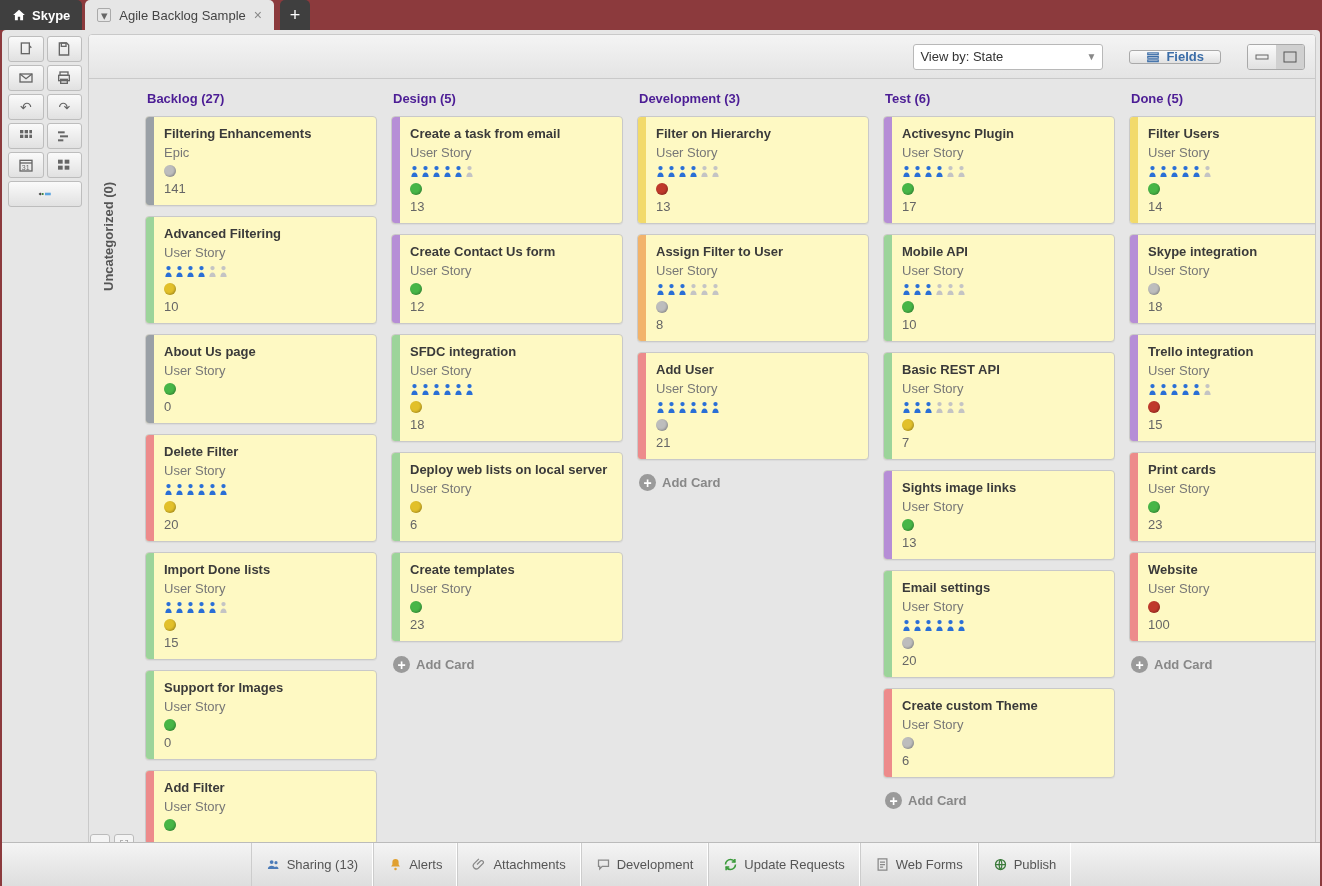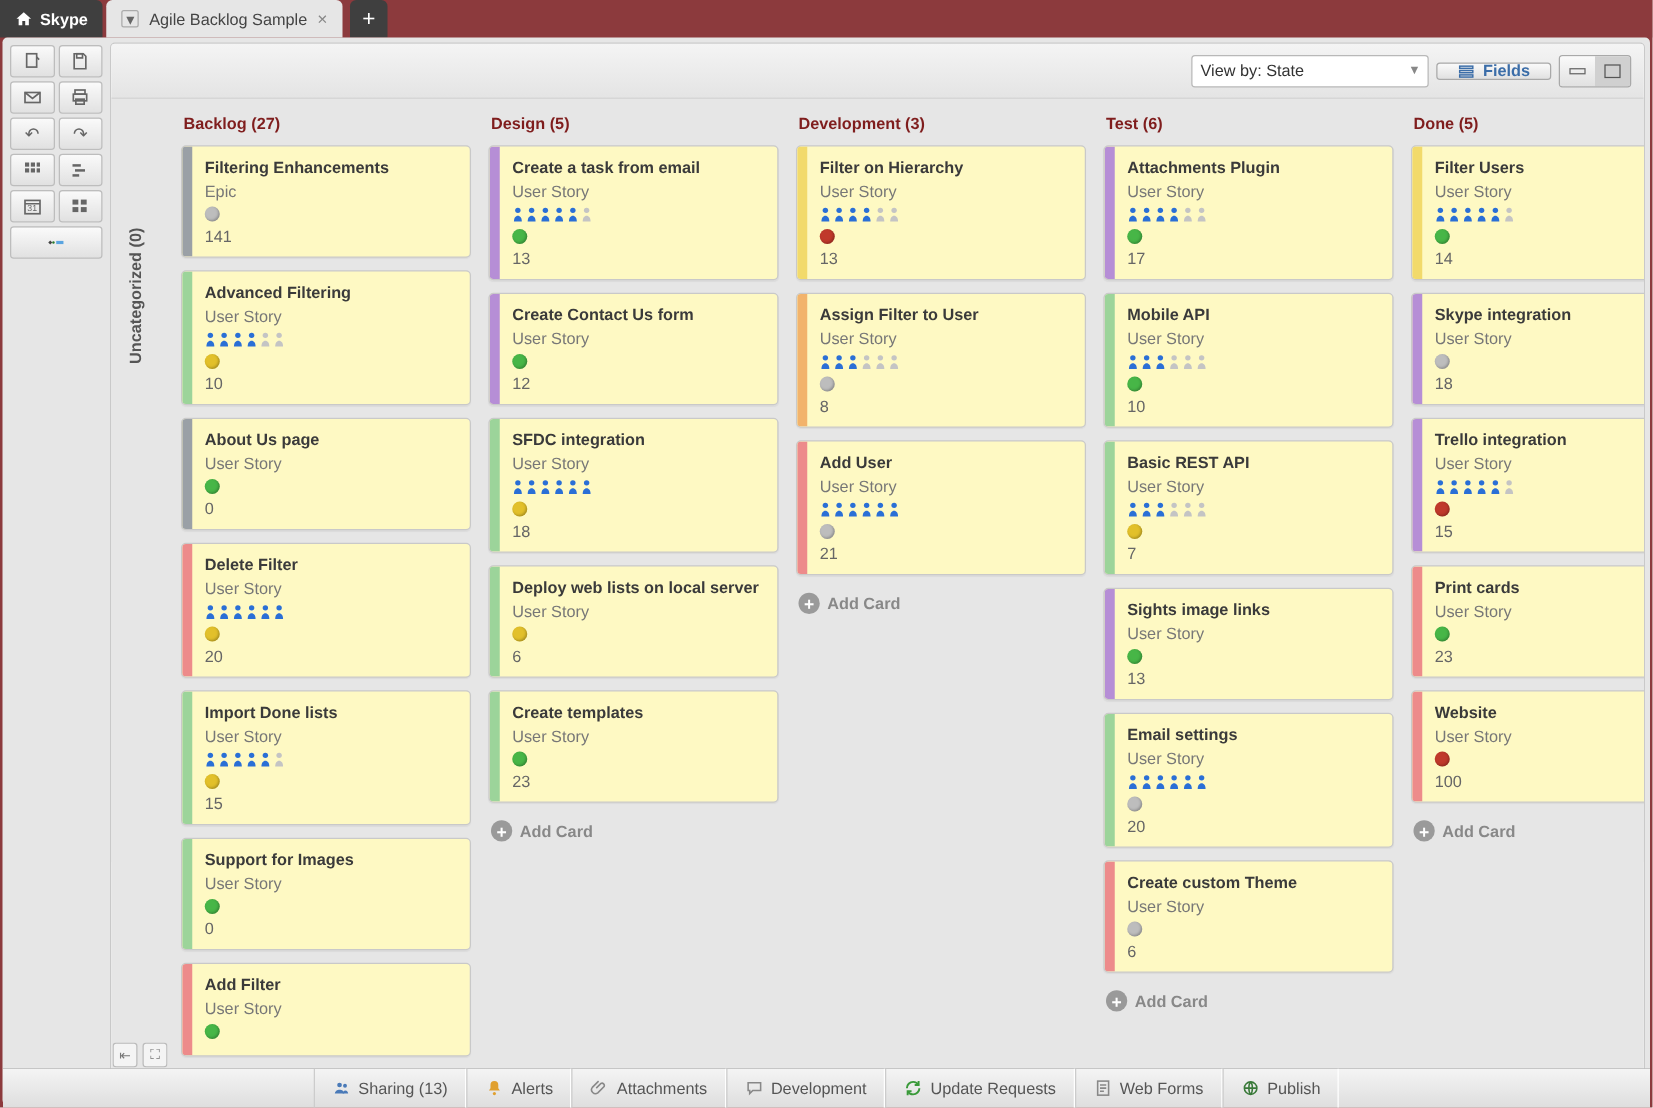--- a/index.html
+++ b/index.html
@@ -8,47 +8,47 @@
 .home-tab { display: flex; align-items: center; gap: 6px; padding: 0 12px; color: #fff; font-weight: bold; background: #3f3f3f; border-top-right-radius: 5px; border-top-left-radius: 0; cursor: pointer; }
 .doc-tab { display: flex; align-items: center; gap: 8px; padding: 0 12px; color: #444; background: #e6e6e6; border-radius: 5px 5px 0 0; margin-left: 3px; cursor: pointer; }
 .doc-tab .close-x { color: #888; font-size: 14px; cursor: pointer; }
 .new-tab { width: 30px; display: flex; align-items: center; justify-content: center; color: #fff; background: #3f3f3f; border-radius: 5px 5px 0 0; margin-left: 6px; cursor: pointer; font-size: 18px; }
 .app-frame { position: absolute; top: 30px; left: 2px; right: 2px; bottom: 2px; background: #e6e6e6; border-radius: 4px; display: flex; }
 .left-rail { width: 86px; padding: 6px; display: flex; flex-direction: column; gap: 3px; }
 .rail-row { display: flex; gap: 3px; }
 .rail-btn { width: 36px; height: 26px; background: linear-gradient(#fafafa,#e1e1e1); border: 1px solid #bdbdbd; border-radius: 3px; display: flex; align-items: center; justify-content: center; color: #666; cursor: pointer; font-size: 14px; }
 .rail-btn svg { width: 16px; height: 16px; }
 .main-area { flex: 1; display: flex; flex-direction: column; background: #fff; border: 1px solid #c9c9c9; border-radius: 4px; margin: 4px 4px 4px 0; overflow: hidden; }
-.toolbar { height: 44px; background: linear-gradient(#f4f4f4,#e4e4e4); border-bottom: 1px solid #c9c9c9; display: flex; align-items: center; justify-content: flex-end; padding: 0 10px; gap: 6px; }
+.toolbar { height: 44px; background: linear-gradient(#f4f4f4,#e4e4e4); border-bottom: 1px solid #c9c9c9; display: flex; align-items: center; justify-content: flex-end; padding: 0 10px; gap: 26px; }
 .select-wrap { width: 190px; height: 26px; border: 1px solid #b8b8b8; border-radius: 3px; background: #fff; display: flex; align-items: center; padding: 0 6px; justify-content: space-between; color: #333; cursor: pointer; }
 .fields-btn { height: 14px; padding: 4px 16px; border: 1px solid #a9a9a9; border-radius: 3px; background: linear-gradient(#fafafa,#e1e1e1); color: #3b6da8; display: flex; align-items: center; gap: 6px; cursor: pointer; font-weight: bold; }
 .view-toggle { display: flex; border: 1px solid #a9a9a9; border-radius: 3px; overflow: hidden; }
 .view-toggle div { width: 28px; height: 24px; display: flex; align-items: center; justify-content: center; background: linear-gradient(#fafafa,#e1e1e1); cursor: pointer; }
 .view-toggle div.active { background: #d0d0d0; }
 .board-scroll { flex: 1; overflow: auto; background: #e6e6e6; }
 .board { display: flex; align-items: flex-start; padding: 12px; gap: 14px; min-height: 100%; }
 .lane { width: 232px; flex-shrink: 0; }
 .lane.uncat { width: 30px; }
-.lane-header { font-weight: bold; color: #7f1d1d; margin-bottom: 10px; padding-left: 2px; }
+.lane-header { font-weight: bold; color: #4c1d95; margin-bottom: 10px; padding-left: 2px; }
 .uncat-header { writing-mode: vertical-rl; transform: rotate(180deg); font-weight: bold; color: #555; height: 200px; text-align: left; }
 .card { background: #fef9c3; border: 1px solid #c9c9c9; border-radius: 4px; margin-bottom: 10px; display: flex; overflow: hidden; box-shadow: 0 1px 1px rgba(0,0,0,0.05); cursor: pointer; }
 .card-stripe { width: 8px; flex-shrink: 0; }
 .card-body { padding: 9px 10px; flex: 1; }
 .card-title { font-weight: bold; color: #3a3a3a; margin-bottom: 4px; }
 .card-type { color: #777; margin-bottom: 5px; }
 .people-row { display: flex; gap: 2px; margin-bottom: 5px; }
 .person-icon { width: 9px; height: 13px; }
 .status-row { display: flex; align-items: center; margin-bottom: 4px; }
 .status-dot { width: 12px; height: 12px; border-radius: 50%; box-shadow: inset -1px -1px 2px rgba(0,0,0,0.25); }
 .card-points { color: #666; }
 .add-card { display: flex; align-items: center; gap: 6px; color: #888; font-weight: bold; padding: 4px 2px; cursor: pointer; }
 .add-card .plus { width: 17px; height: 17px; border-radius: 50%; background: #9a9a9a; color: #fff; display: flex; align-items: center; justify-content: center; font-size: 14px; line-height: 1; }
 .corner-btns { position: absolute; left: 90px; bottom: 32px; display: flex; gap: 4px; }
 .corner-btns div { width: 20px; height: 20px; border: 1px solid #bbb; border-radius: 3px; background: #f4f4f4; display: flex; align-items: center; justify-content: center; color: #777; font-size: 11px; cursor: pointer; }
-.bottombar { position: absolute; left: 2px; right: 2px; bottom: 0; height: 32px; background: linear-gradient(#f4f4f4,#dedede); border-top: 1px solid #bbb; display: flex; align-items: stretch; justify-content: center; }
+.bottombar { position: absolute; left: 2px; right: 2px; bottom: 0; height: 44px; background: linear-gradient(#f4f4f4,#dedede); border-top: 1px solid #bbb; display: flex; align-items: stretch; justify-content: center; }
 .bottom-btn { display: flex; align-items: center; gap: 6px; padding: 0 14px; border-left: 1px solid #ccc; border-right: 1px solid #fff; color: #555; cursor: pointer; }
 .bottom-btn svg, .bottom-btn .bic { width: 15px; height: 15px; }
 .chev { font-size: 10px; color: #888; }
 .tab-dd { width:14px; height:14px; border:1px solid #aaa; border-radius:2px; display:flex; align-items:center; justify-content:center; color:#666; }
 </style>
 </head>
 <body>
 
 <div class="topbar">
   <div class="home-tab">
@@ -579,21 +579,21 @@
             <div class="add-card">
       <div class="plus">+</div>
       <span>Add Card</span>
             </div>
           </div>
           <div class="lane">
             <div class="lane-header">Test (6)</div>
             <div class="card">
       <div class="card-stripe" style="background:#b68ed6"></div>
       <div class="card-body">
-        <div class="card-title">Attachments Plugin</div>
+        <div class="card-title">Activesync Plugin</div>
         <div class="card-type">User Story</div>
         <div class="people-row">
                   <svg class="person-icon" viewBox="0 0 10 14">
                     <circle cx="5" cy="3.2" r="2.4" fill="#2a6fd6"></circle>
                     <path d="M1.5 13c0-3 1.5-5 3.5-5s3.5 2 3.5 5z" fill="#2a6fd6"></path>
                   </svg>
                   <svg class="person-icon" viewBox="0 0 10 14">
                     <circle cx="5" cy="3.2" r="2.4" fill="#2a6fd6"></circle>
                     <path d="M1.5 13c0-3 1.5-5 3.5-5s3.5 2 3.5 5z" fill="#2a6fd6"></path>
                   </svg>

